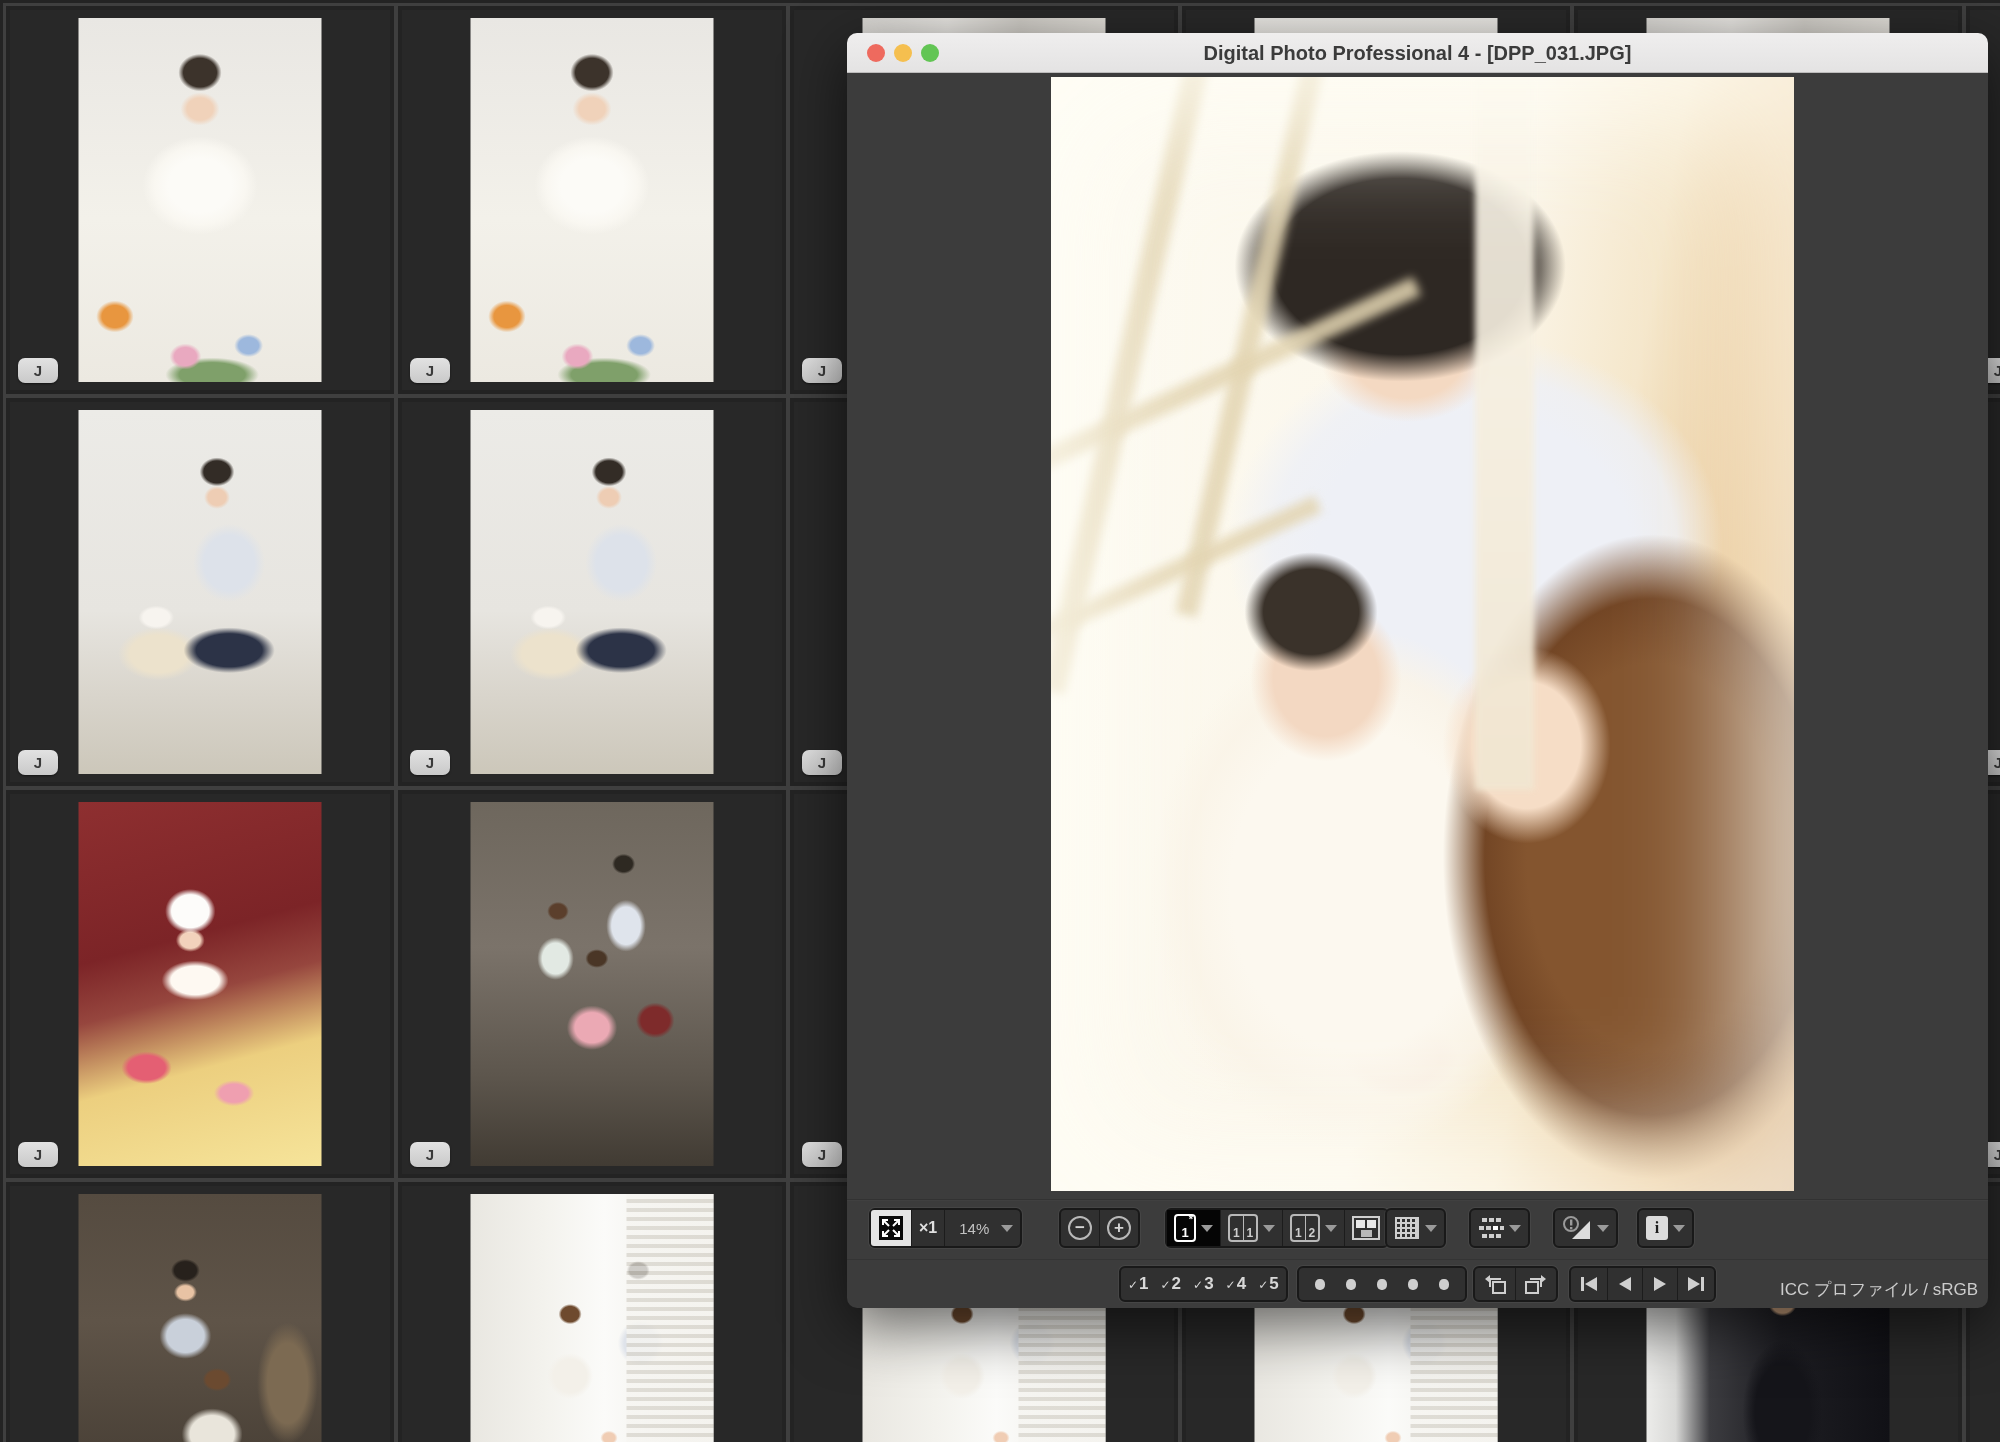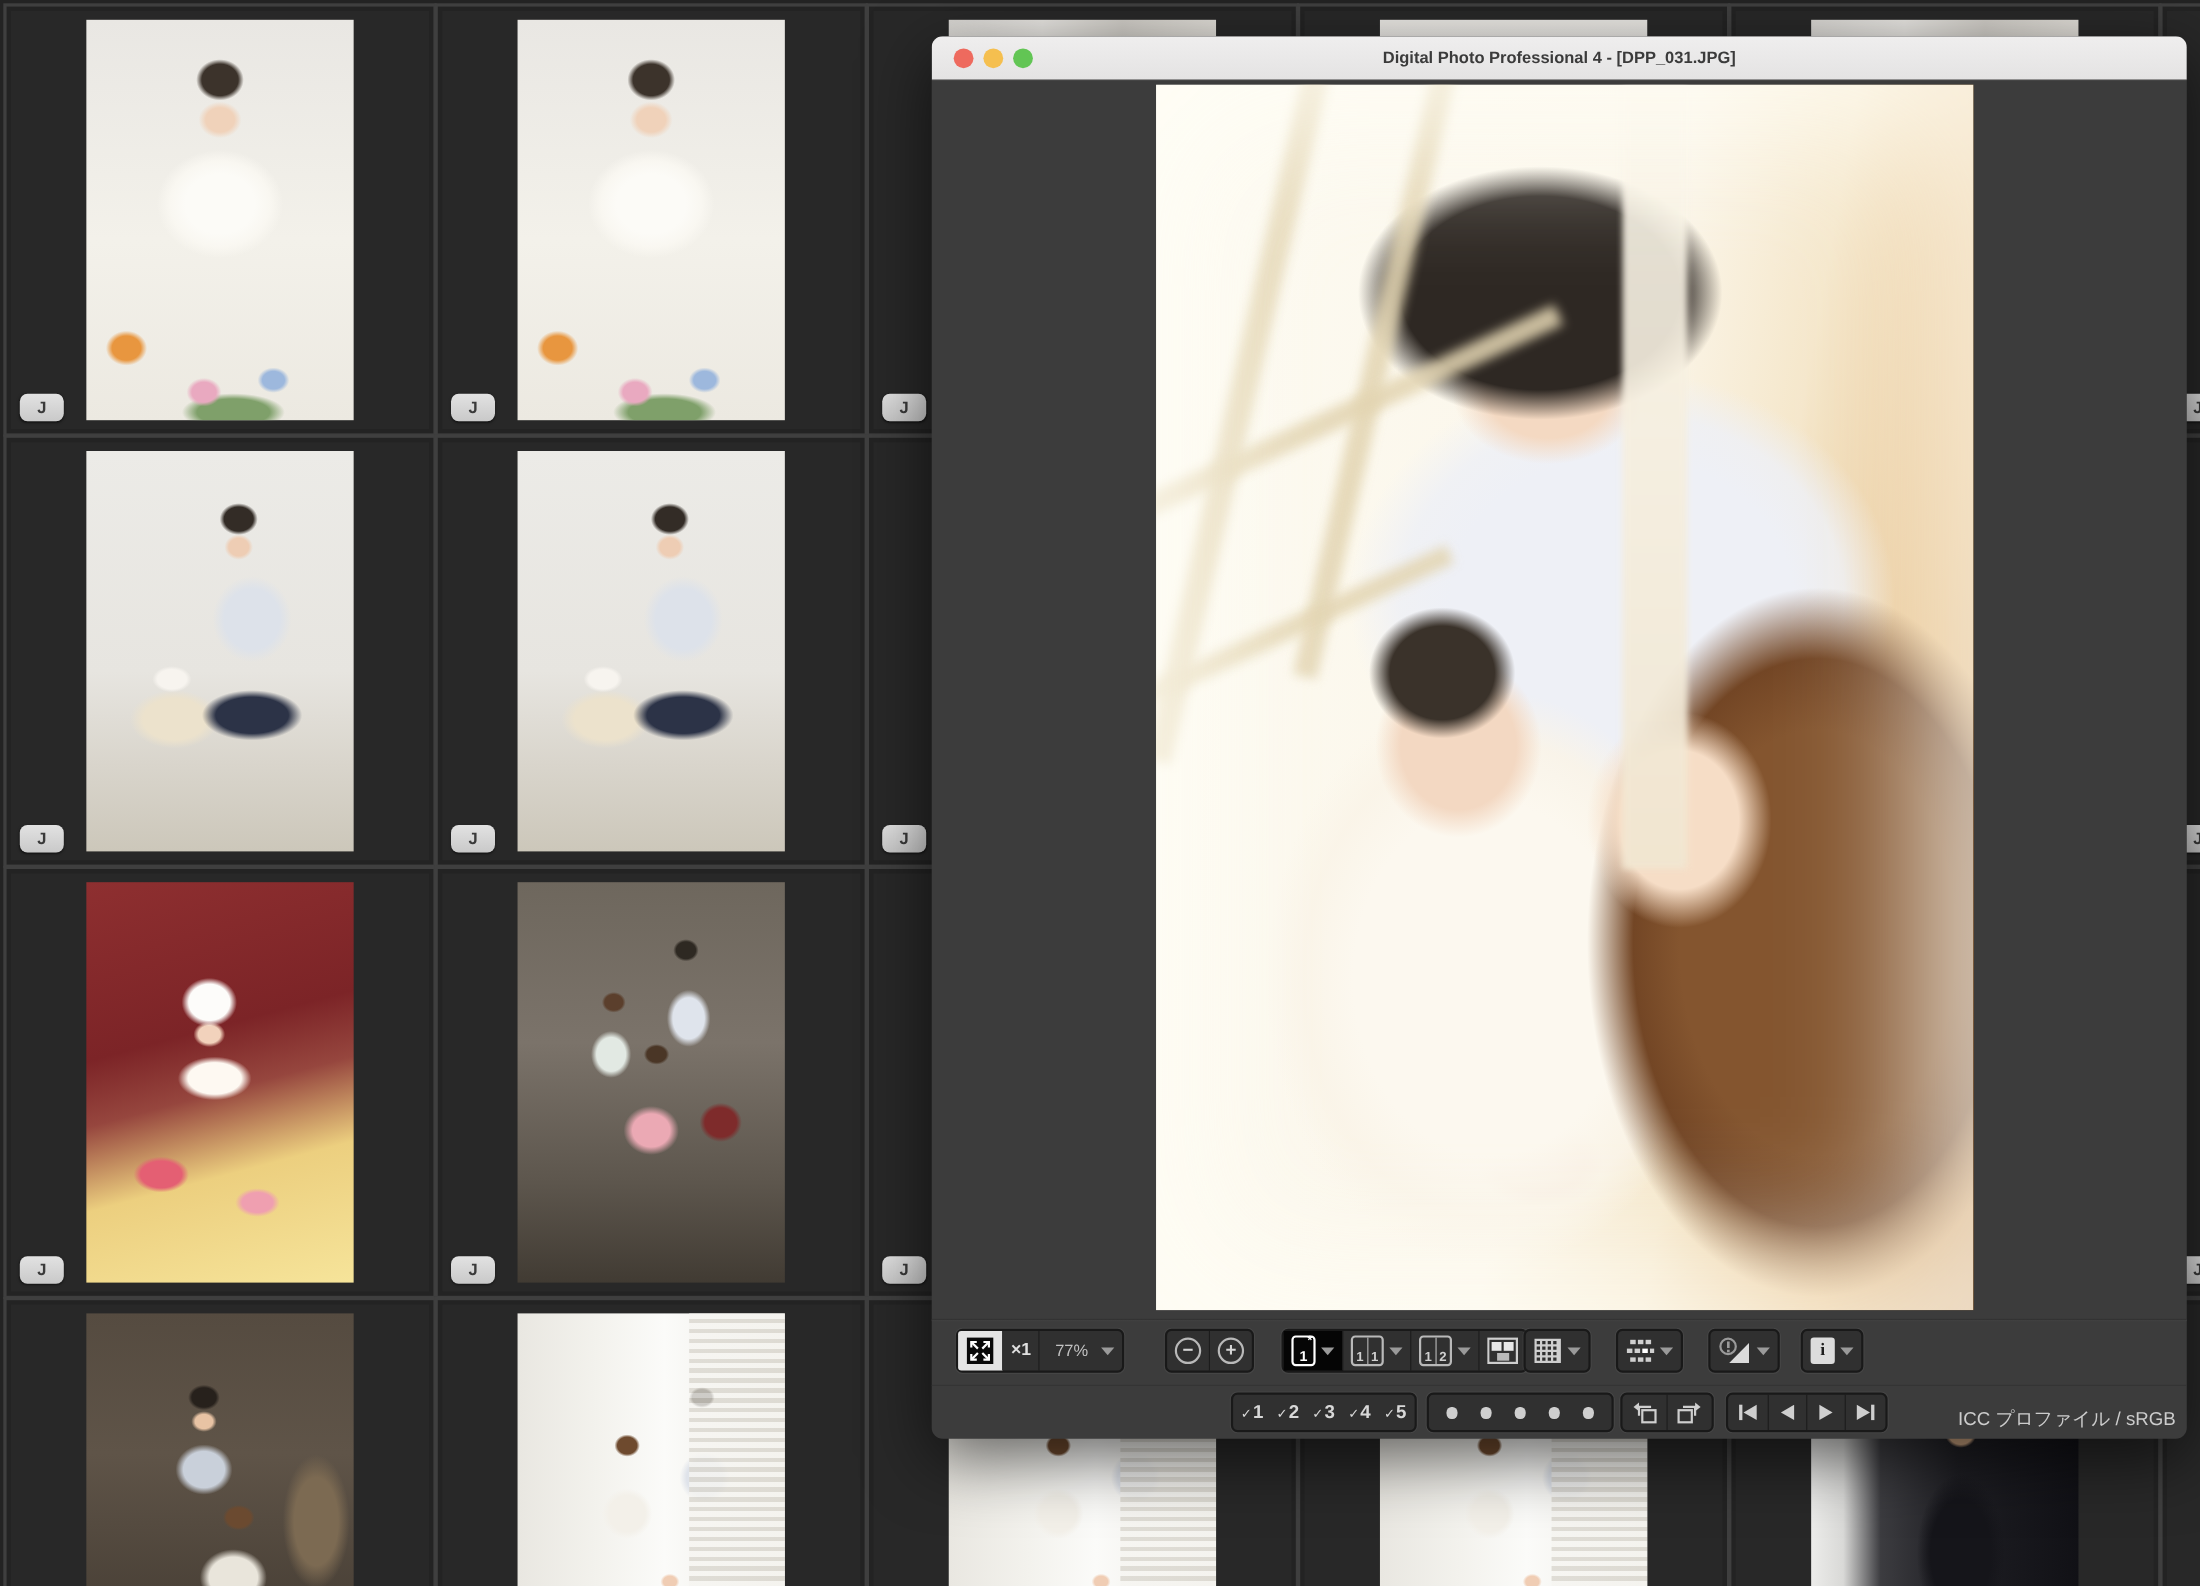--- a/index.html
+++ b/index.html
@@ -78,21 +78,21 @@
   .window { position:absolute; left:847px; top:33px; width:1141px; height:1275px;
     background:#3c3c3c; border-radius:10px; box-shadow:0 18px 60px rgba(0,0,0,.6); }
   .titlebar { position:absolute; left:0; top:0; width:100%; height:40px;
     background:linear-gradient(180deg,#efeeee,#e4e3e3); border-bottom:1px solid #bdbcbc;
     border-radius:10px 10px 0 0; }
   .tl { position:absolute; top:11px; width:18px; height:18px; border-radius:50%; }
   .tl.close { left:20px; background:#ee6a5e; }
   .tl.min   { left:47px; background:#f5bf4f; }
   .tl.zoom  { left:74px; background:#62c554; }
   .title { position:absolute; left:0; right:0; top:0; height:56px; line-height:40px;
-    text-align:center; font-weight:bold; font-size:15px; color:#3b3b3b; }
+    text-align:center; font-weight:bold; font-size:20px; color:#3b3b3b; }
 
   
   .preview { position:absolute; left:204px; top:44px; width:743px; height:1114px; overflow:hidden; background:
     radial-gradient(ellipse 230px 160px at 47% 17%, #2e2823 0 55%, transparent 72%),
     radial-gradient(ellipse 125px 95px at 48% 25%, #f4d9c2 0 45%, transparent 70%),
     radial-gradient(ellipse 120px 140px at 64% 60%, #f6ddc6 0 45%, transparent 70%),
     radial-gradient(ellipse 280px 430px at 81% 70%, #84552f 0 45%, #734625 60%, transparent 75%),
     radial-gradient(ellipse 95px 85px at 35% 48%, #3a322a 0 50%, transparent 70%),
     radial-gradient(ellipse 105px 115px at 37% 54%, #f3d8c2 0 50%, transparent 72%),
     radial-gradient(ellipse 250px 320px at 41% 73%, #fcf8ef 0 50%, rgba(250,244,232,.9) 68%, transparent 82%),
@@ -265,21 +265,21 @@
         <svg width="26" height="26" viewBox="0 0 26 26">
           <rect x="1" y="1" width="24" height="24" fill="#0a0a0a"></rect>
           <path d="M5 10 V5 H10 M16 5 H21 V10 M21 16 V21 H16 M10 21 H5 V16" stroke="#fff" stroke-width="2" fill="none"></path>
           <path d="M5 5 L11 11 M21 5 L15 11 M21 21 L15 15 M5 21 L11 15" stroke="#fff" stroke-width="2"></path>
         </svg>
       </div>
       <div class="gbtn">
           <span class="x1">×1</span>
         </div>
       <div class="gbtn">
-        <span class="zoomlvl">77%</span>
+        <span class="zoomlvl">14%</span>
         <span class="caret"></span>
       </div>
     </div>
 
     <div class="group" style="left:212px;">
       <div class="gbtn">
           <span class="circle">−</span>
         </div>
       <div class="gbtn">
           <span class="circle">+</span>

